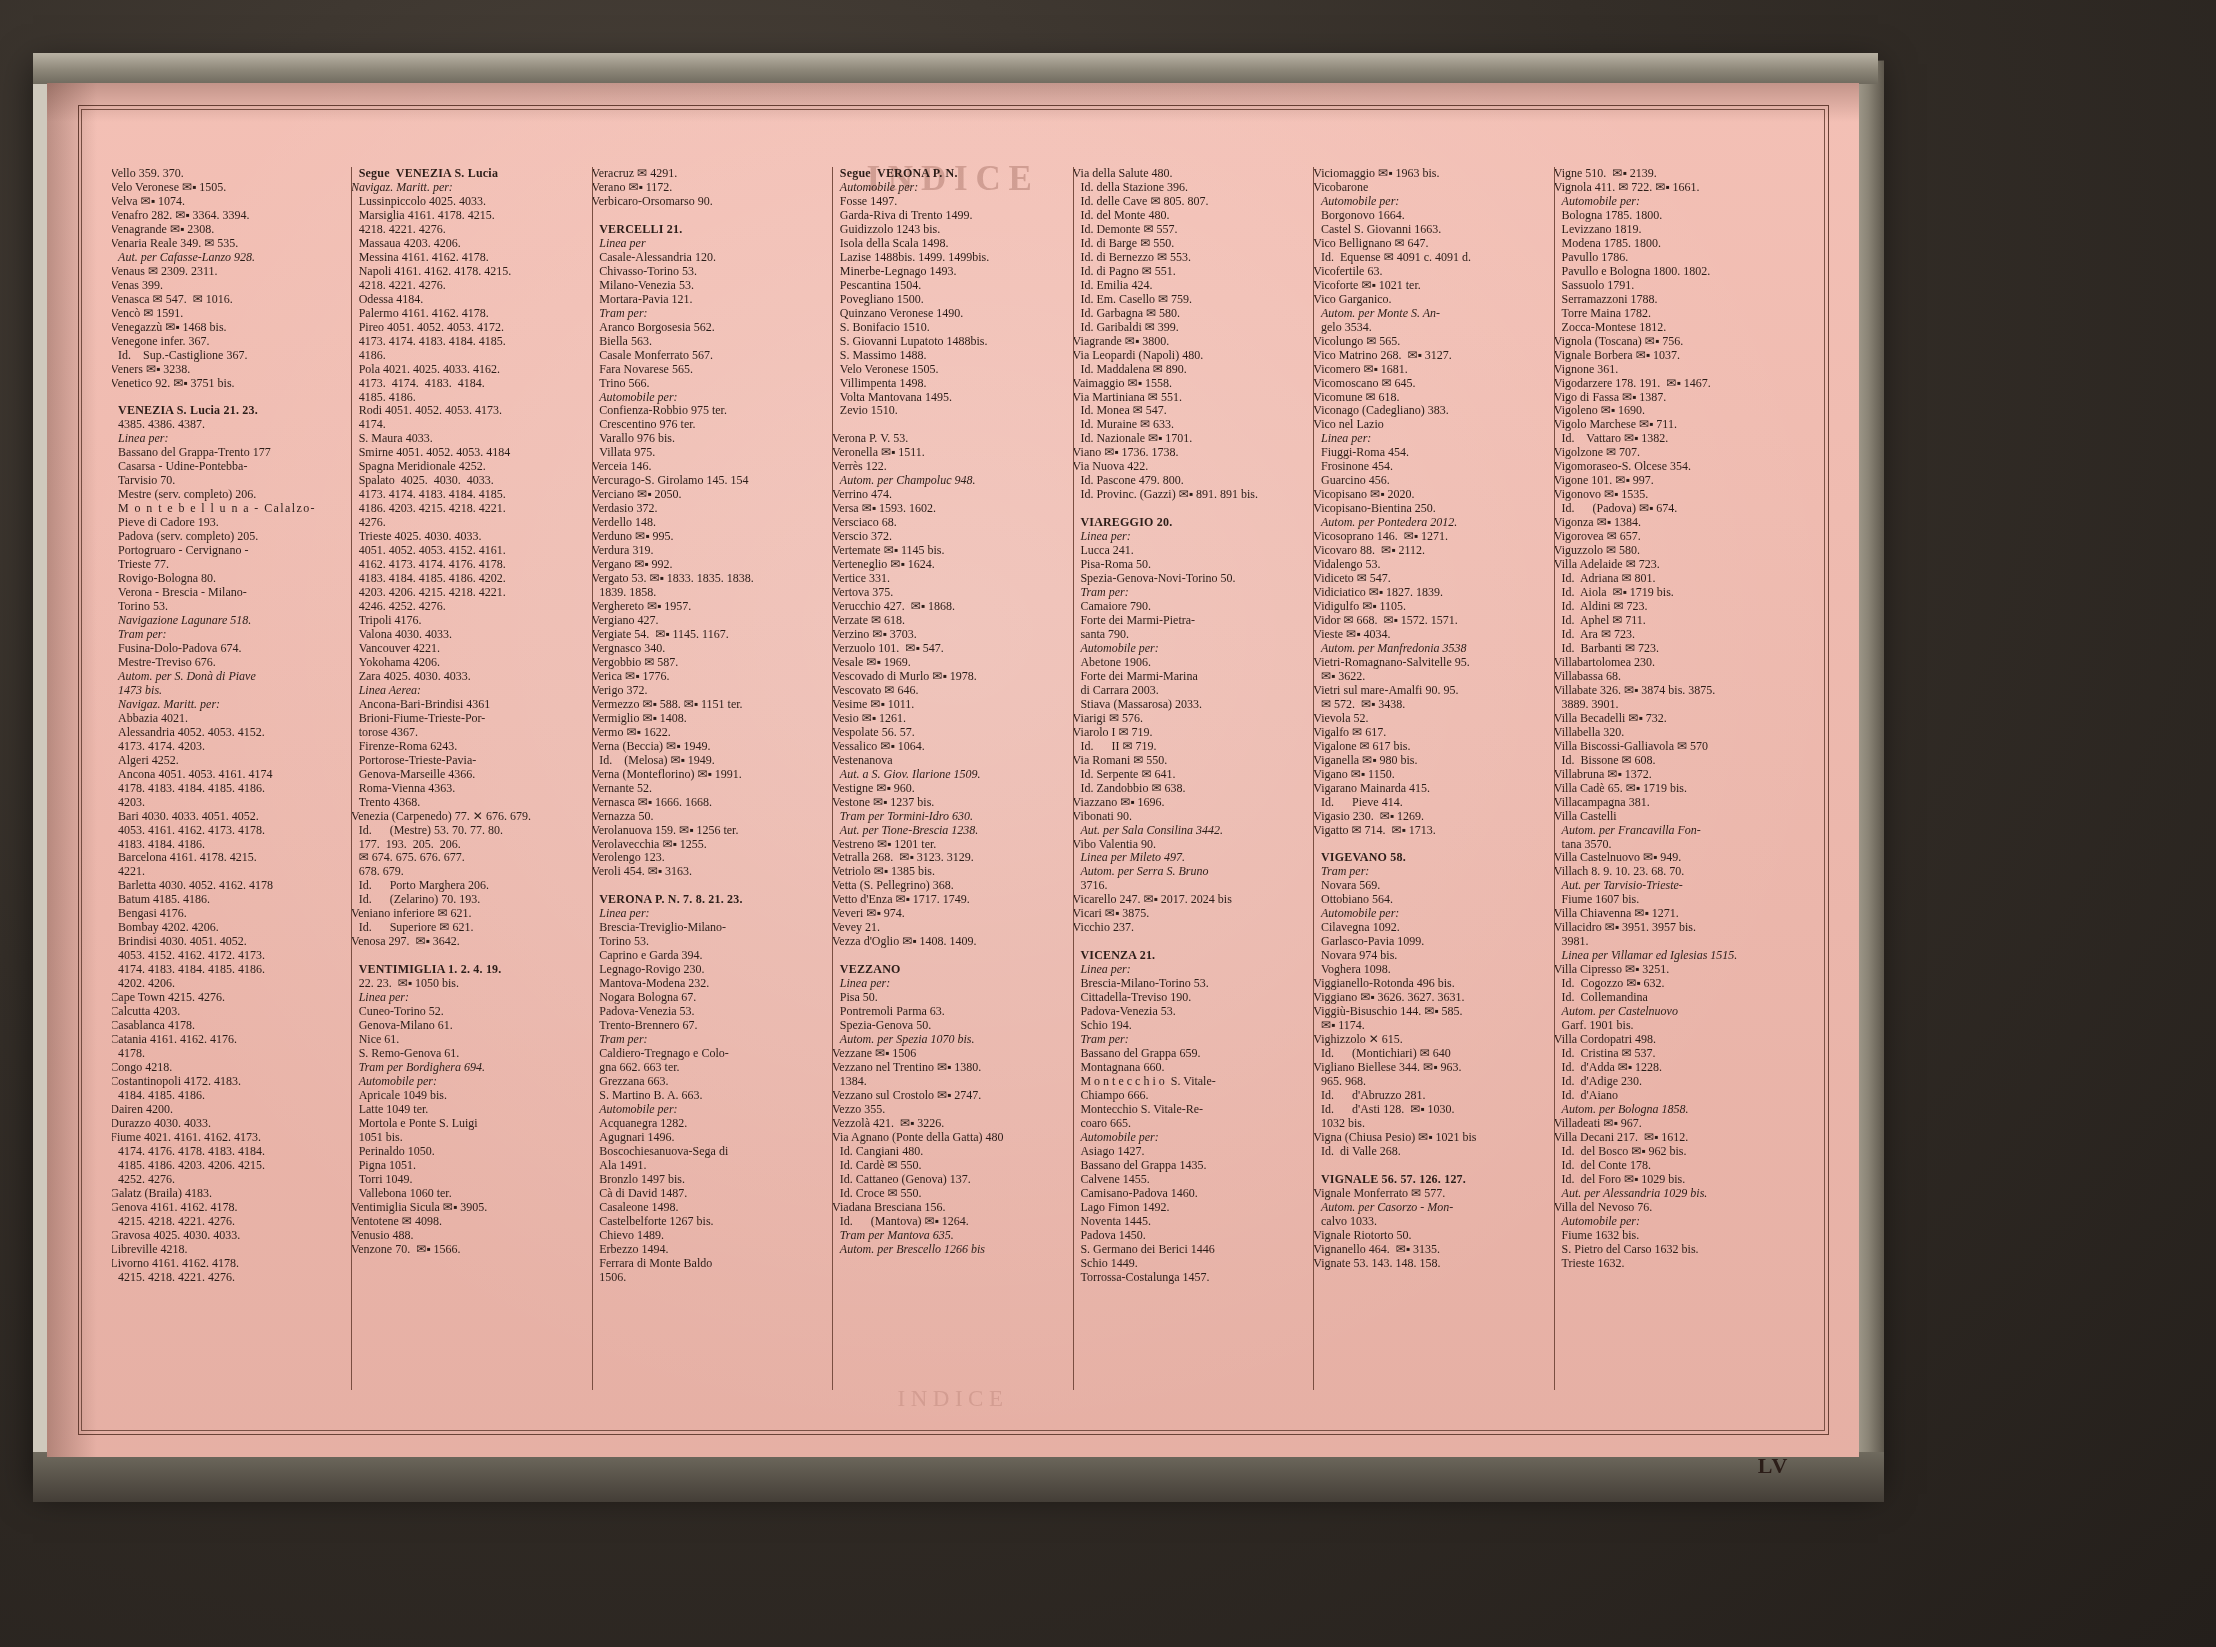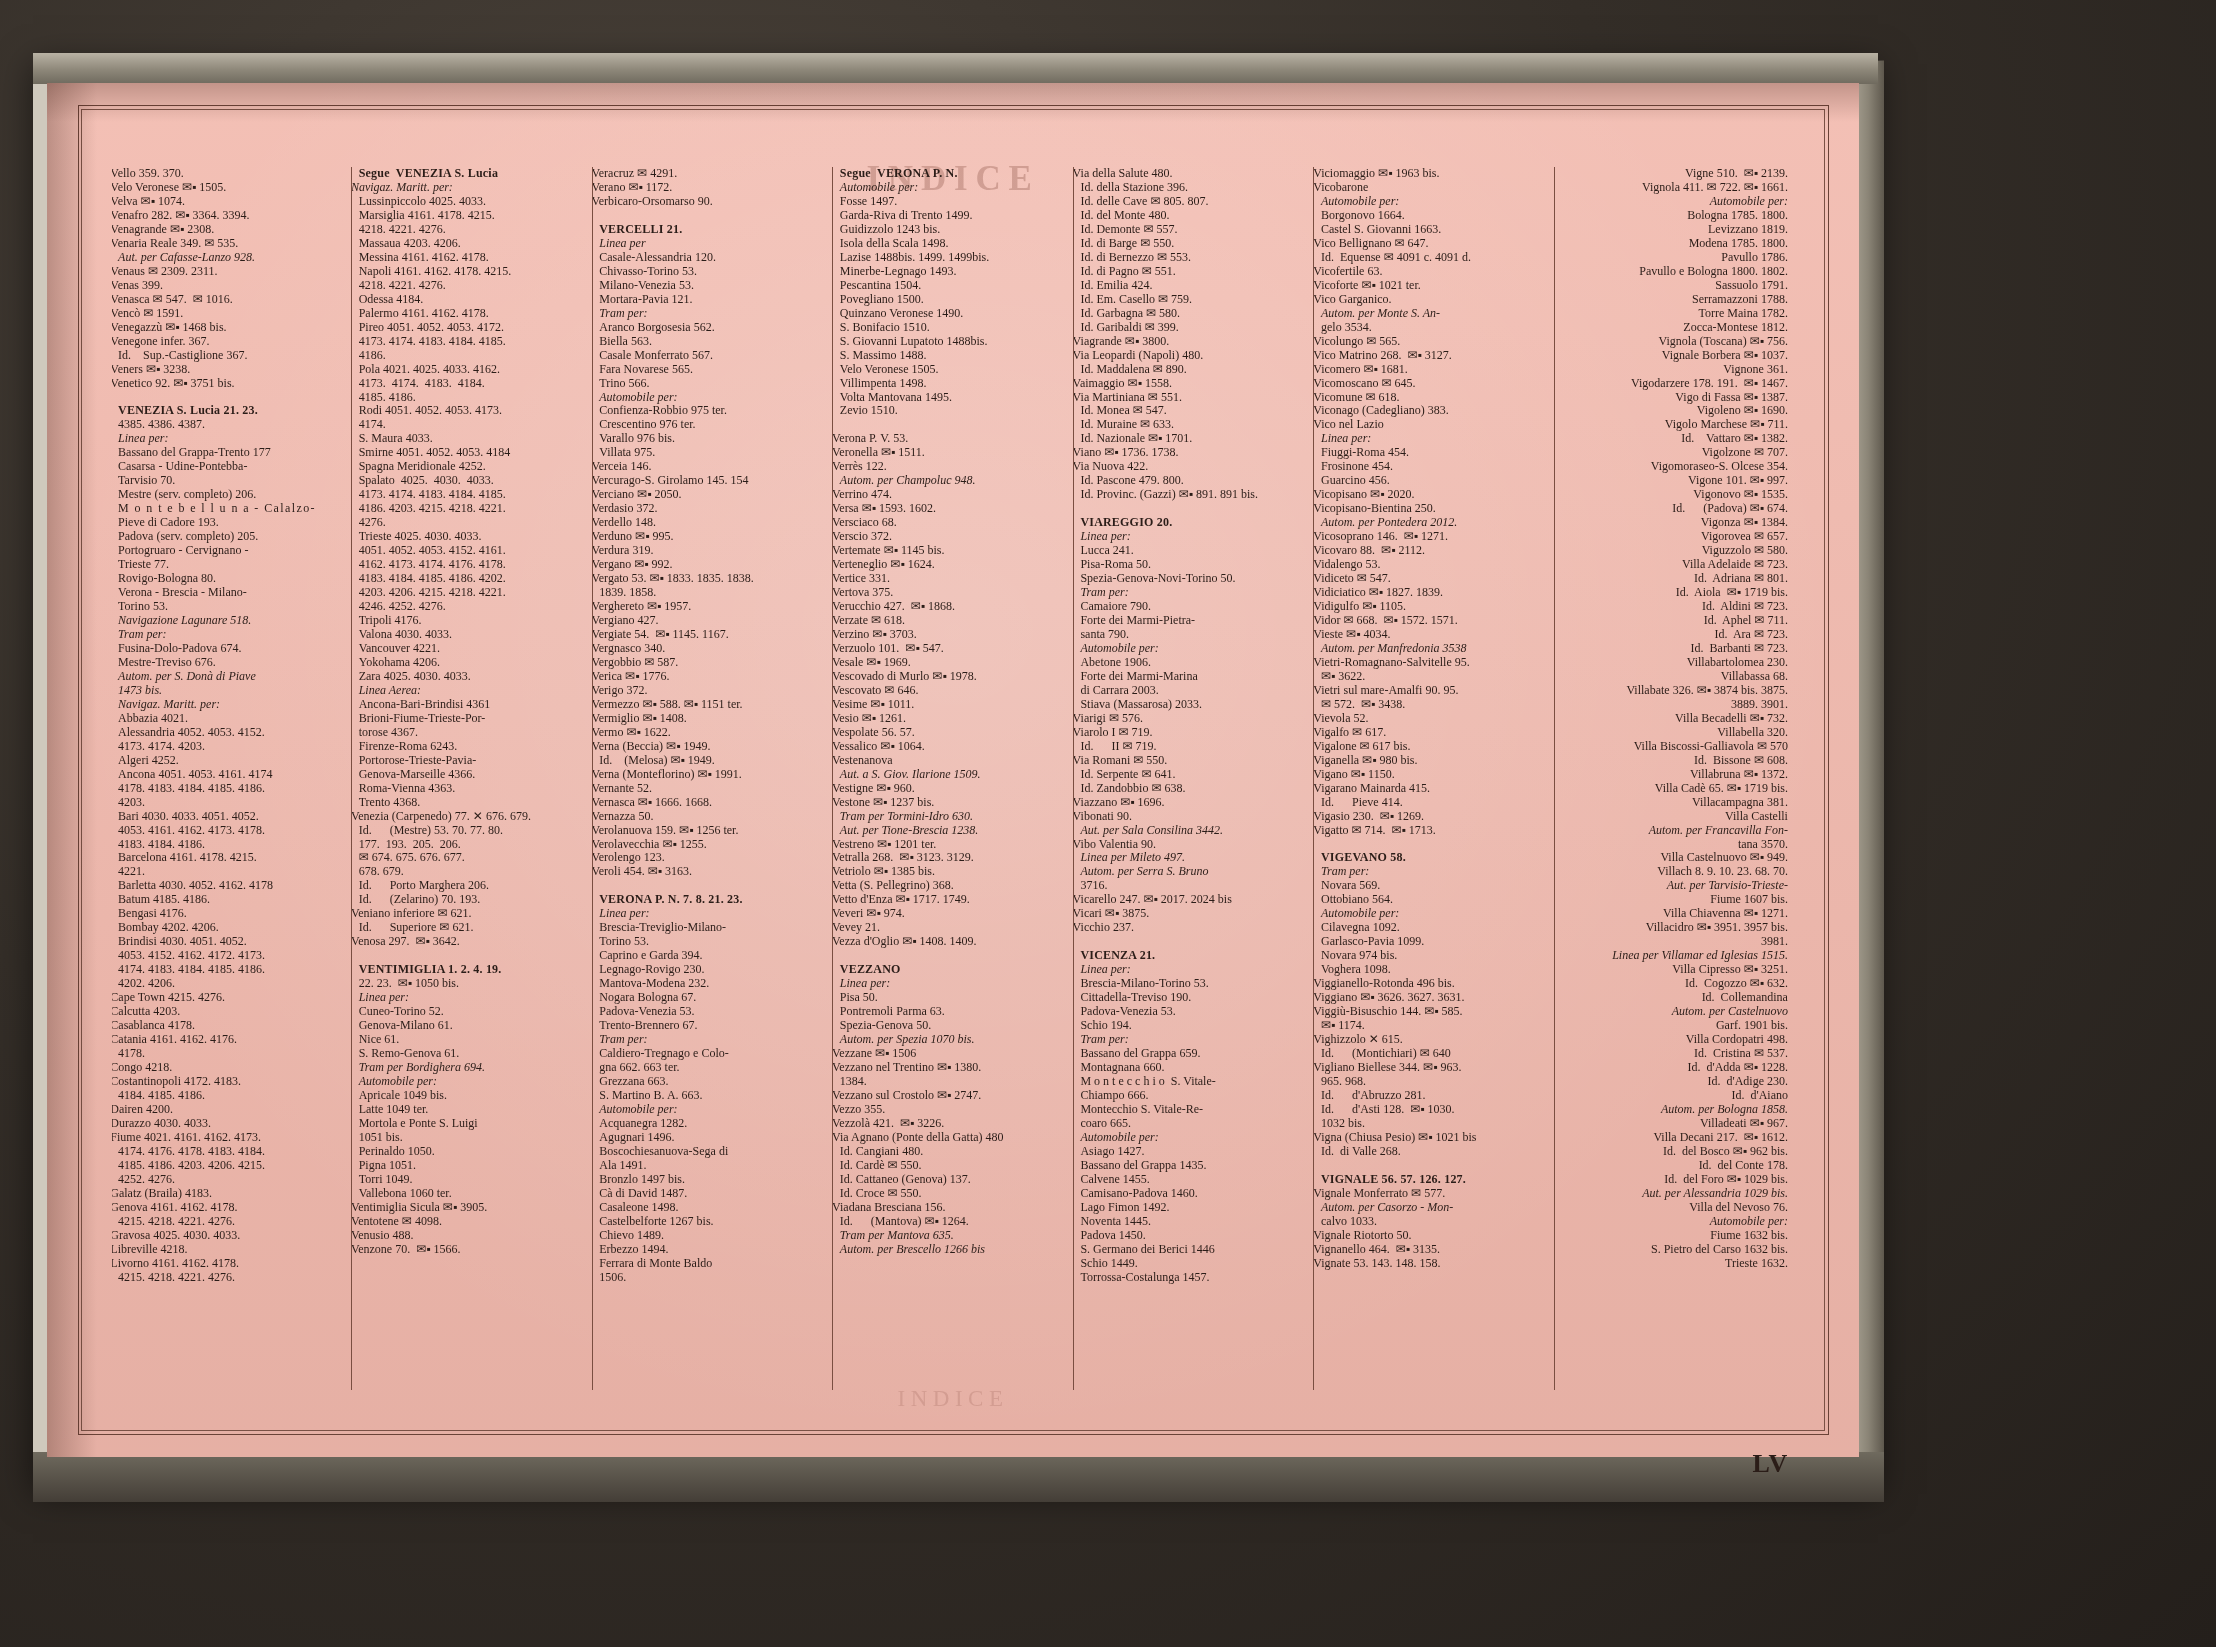--- a/index.html
+++ b/index.html
@@ -69,31 +69,31 @@
   }
   .col{
     flex:1 1 0;
     padding:0 6.6px;
     border-right:0.8px solid #7a4e41;
     font-size:12px;
     line-height:1.165;
     color:#2b1d18;
     overflow:hidden;
   }
-  .col:last-child{border-right:none;text-align:right;}
+  .col:last-child{border-right:none;}
   .col p{margin:0;padding:0;white-space:pre-wrap;}
   .ind1{padding-left:7.8px;text-indent:-7.8px;}
   .ind2{padding-left:14.4px;}
   .ind3{padding-left:22px;}
   .hd{font-weight:bold;letter-spacing:0.2px;}
   .it{font-style:italic;}
   .sp{letter-spacing:1.4px;}
   .pagenum{
     position:absolute;right:39px;bottom:-45px;
-    font-size:26px;letter-spacing:1.1px;color:#2b1d18;font-weight:bold;margin-left:20px;
+    font-size:22px;letter-spacing:1.1px;color:#2b1d18;font-weight:bold;margin-left:20px;
   }
   .gutter-shadow{
     position:absolute;left:47px;top:83px;width:50px;height:1374px;
     background:linear-gradient(90deg, rgba(60,30,20,.30), rgba(60,30,20,0));
     pointer-events:none;
   }
   .top-shadow{
     position:absolute;left:47px;top:83px;width:1812px;height:39px;
     background:linear-gradient(180deg, rgba(70,35,25,.28), rgba(70,35,25,0));
     pointer-events:none;

